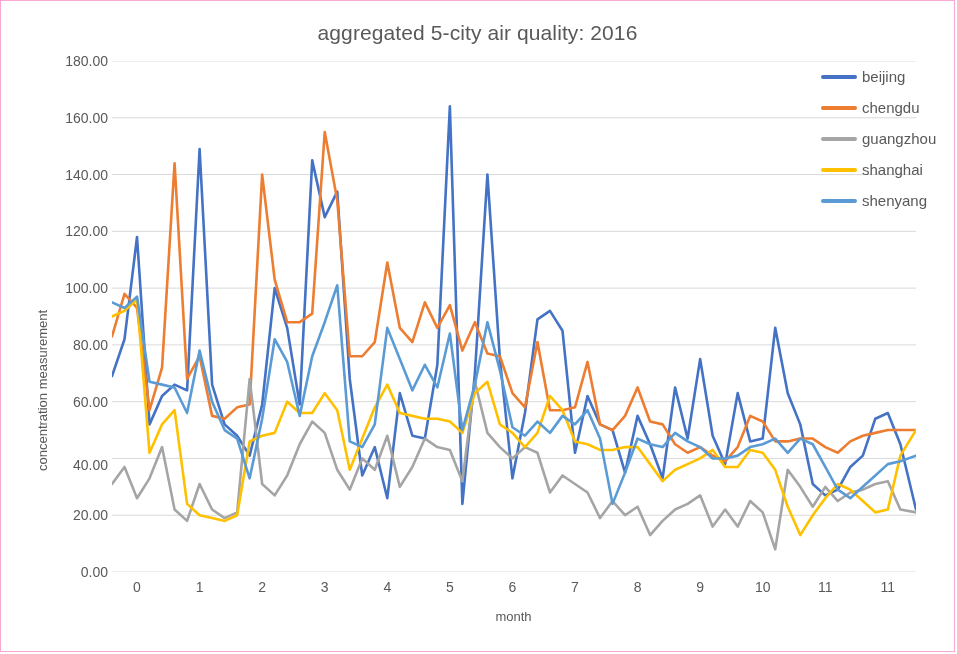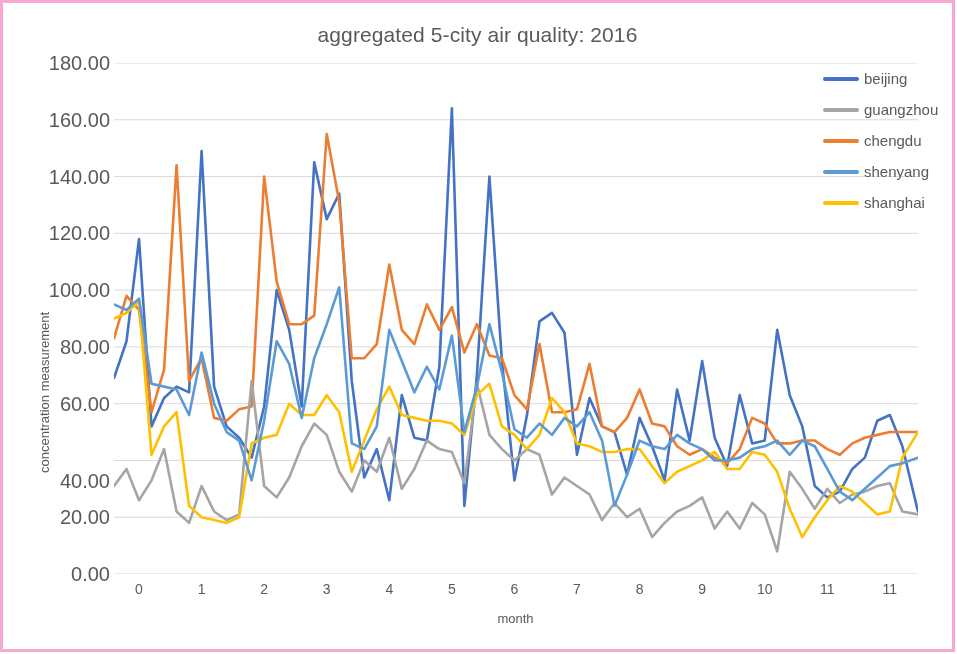--- a/index.html
+++ b/index.html
@@ -5,21 +5,21 @@
   html,body{margin:0;padding:0;}
   body{
     width:957px;height:654px;
     background:#ffffff;
     font-family:"Liberation Sans", sans-serif;
     overflow:hidden;
   }
   #chart-frame{
     position:relative;
     width:955px;height:652px;
-    border:3px solid #f9a8d4;
+    border:1px solid #f9a8d4;
     background:#ffffff;
     box-sizing:border-box;
   }
   #chart-title{
     position:absolute;
     left:0;top:20px;width:100%;
     text-align:center;
     font-size:21px;
     color:#595959;
     letter-spacing:.1px;
@@ -56,21 +56,21 @@
   #x-axis-title{
     position:absolute;
     left:110px;top:608px;width:805px;
     text-align:center;
     font-size:13px;color:#595959;
   }
   .y-tick{
     position:absolute;
     right:0;width:90px;
     text-align:right;
-    font-size:20px;color:#595959;
+    font-size:14px;color:#595959;
     transform:translateY(-50%);
   }
   #y-ticks{position:absolute;left:20px;top:0;width:87px;height:652px;}
   .x-tick{
     position:absolute;
     top:578px;
     font-size:14px;color:#595959;
     transform:translateX(-50%);
     text-align:center;
   }
@@ -90,21 +90,21 @@
 
   <div id="y-axis-title">
     <span>concentration measurement</span>
   </div>
 
   <div id="x-axis-title">month</div>
 
   <div id="y-ticks">
       <div class="y-tick" style="top: 571px;">0.00</div>
       <div class="y-tick" style="top: 514.222px;">20.00</div>
-      <div class="y-tick" style="top: 478px;">40.00</div>
+      <div class="y-tick" style="top: 464px;">40.00</div>
       <div class="y-tick" style="top: 400.667px;">60.00</div>
       <div class="y-tick" style="top: 343.889px;">80.00</div>
       <div class="y-tick" style="top: 287.111px; text-align: right;">100.00</div>
       <div class="y-tick" style="top: 230.333px;">120.00</div>
       <div class="y-tick" style="top: 173.556px;">140.00</div>
       <div class="y-tick" style="top: 116.778px;">160.00</div>
       <div class="y-tick" style="top: 60px;">180.00</div>
     </div>
 
   <div id="plot">
@@ -130,34 +130,34 @@
         </g>
     </svg>
   </div>
 
   <div id="legend">
       <div class="legend-item">
         <div class="legend-swatch" style="background: rgb(68, 114, 196);"></div>
         <div class="legend-label">beijing</div>
       </div>
       <div class="legend-item">
+        <div class="legend-swatch" style="background: rgb(237, 125, 49);"></div>
+        <div class="legend-label">chengdu</div>
+      </div>
+      <div class="legend-item">
         <div class="legend-swatch" style="background: rgb(165, 165, 165);"></div>
         <div class="legend-label">guangzhou</div>
       </div>
       <div class="legend-item">
-        <div class="legend-swatch" style="background: rgb(237, 125, 49);"></div>
-        <div class="legend-label">chengdu</div>
+        <div class="legend-swatch" style="background: rgb(255, 192, 0);"></div>
+        <div class="legend-label">shanghai</div>
       </div>
       <div class="legend-item">
         <div class="legend-swatch" style="background: rgb(91, 155, 213);"></div>
         <div class="legend-label">shenyang</div>
-      </div>
-      <div class="legend-item">
-        <div class="legend-swatch" style="background: rgb(255, 192, 0);"></div>
-        <div class="legend-label">shanghai</div>
       </div>
     </div>
 
 <div class="x-tick" style="left: 136.027px;">0</div>
     <div class="x-tick" style="left: 198.595px;">1</div>
     <div class="x-tick" style="left: 261.163px;">2</div>
     <div class="x-tick" style="left: 323.732px;">3</div>
     <div class="x-tick" style="left: 386.3px;">4</div>
     <div class="x-tick" style="left: 448.868px;">5</div>
     <div class="x-tick" style="left: 511.436px;">6</div>

